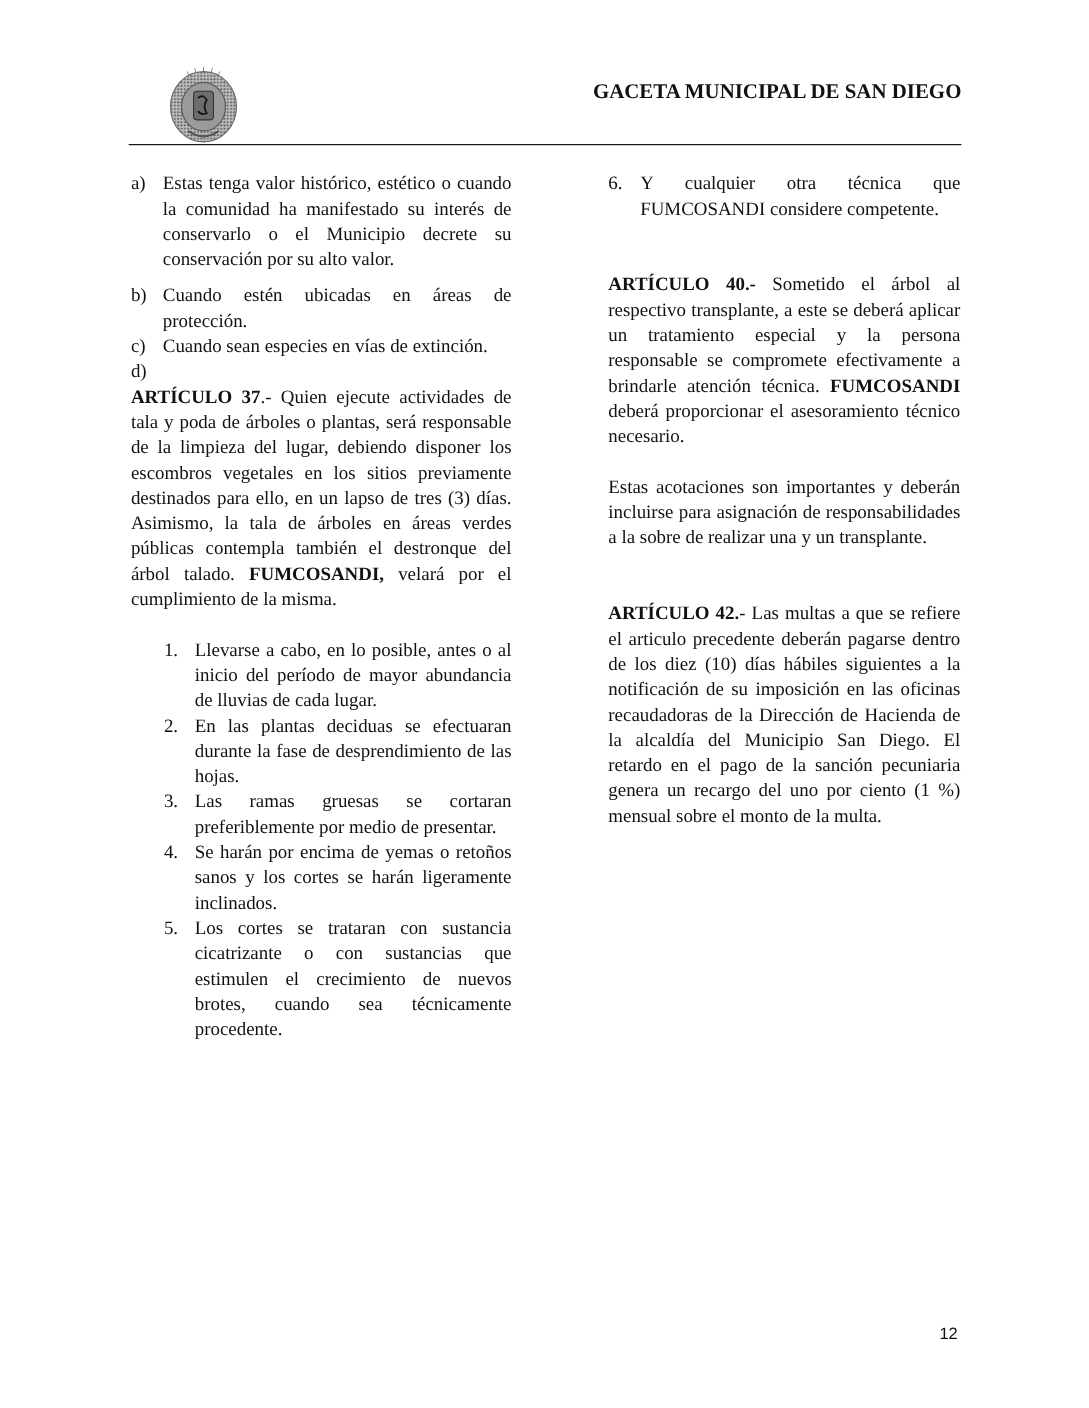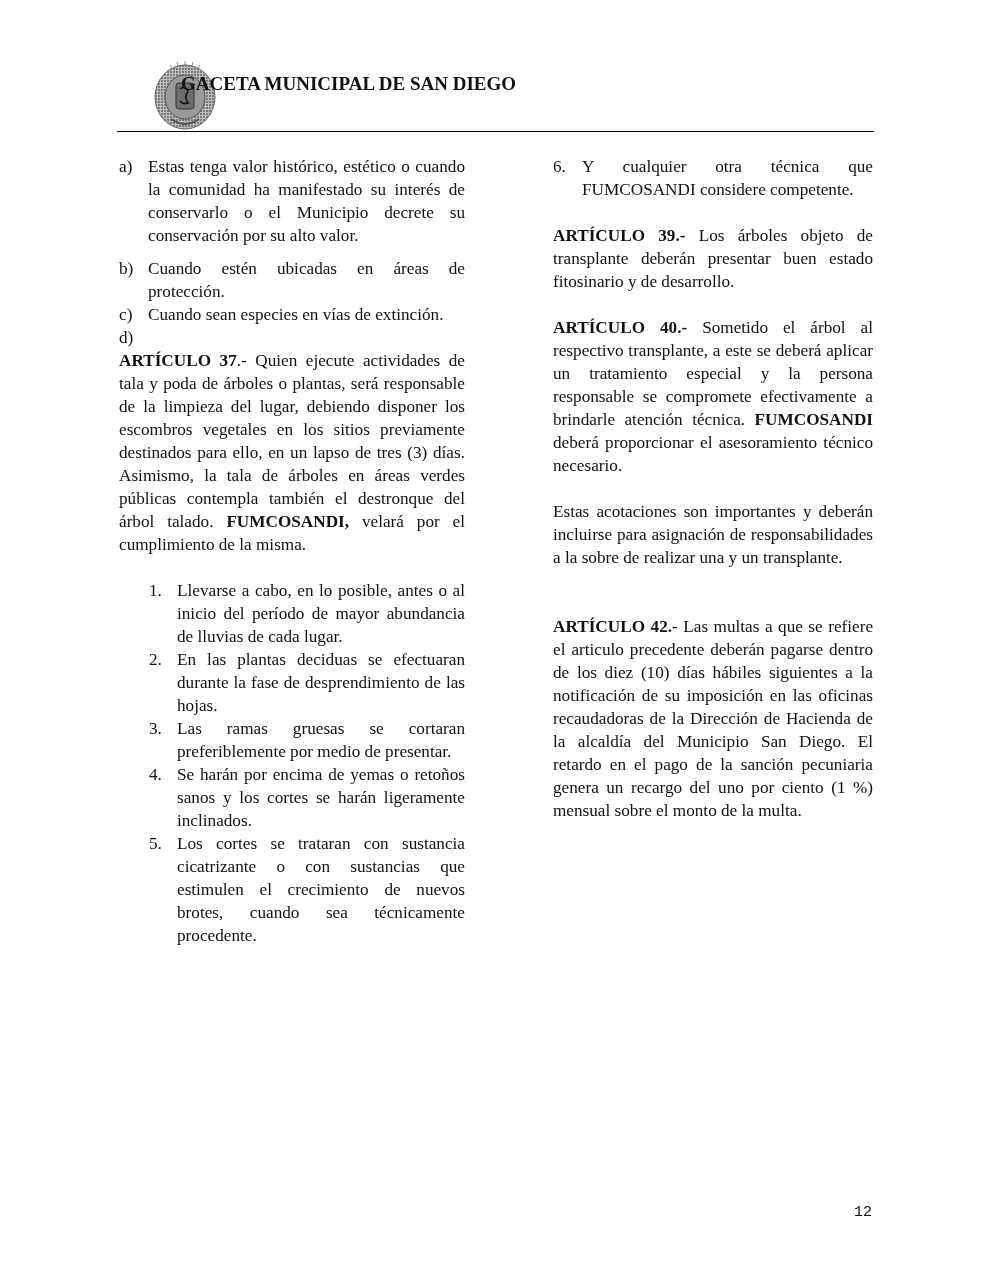--- a/index.html
+++ b/index.html
@@ -2,21 +2,21 @@
 <html><head>
   <meta charset="utf-8">
   <style>
     html, body { margin: 0; padding: 0; background: #ffffff; }
     body { width: 990px; height: 1280px; position: relative; overflow: hidden;
            font-family: "Liberation Serif", "DejaVu Serif", serif; color: #111; }
     .page { position: absolute; left: 0; top: 0; width: 990px; height: 1280px; }
 
     .header { position: absolute; left: 117px; top: 55px; width: 757px; height: 78px; }
     .logo { position: absolute; left: 32px; top: 4px; width: 72px; height: 72px; }
-    .title { position: absolute; left: 0; top: 18px; width: 757px; text-align: left;
+    .title { position: absolute; left: 0; top: 18px; width: 757px; text-align: right;
              padding-left: 64px; box-sizing: border-box;
              font-weight: bold; font-size: 19px; letter-spacing: 0px; }
     .rule { position: absolute; left: 117px; top: 131px; width: 757px; height: 0;
             border-top: 1.5px solid #000; }
 
     .col { position: absolute; top: 155px; font-size: 17.2px; line-height: 23px; text-align: justify; }
     .col-left { left: 119px; width: 346px; }
     .col-right { left: 553px; width: 320px; }
 
     p { margin: 0; }
@@ -28,21 +28,21 @@
     .alist li .mk { position: absolute; left: 0; top: 0; }
     .alist li + li { margin-top: 0; }
     .alist li.spaced { margin-top: 10px; }
 
     .nlist { margin: 0; padding: 0; list-style: none; }
     .nlist li { position: relative; padding-left: 58px; }
     .nlist li .mk { position: absolute; left: 30px; top: 0; }
     .nlist.r li { padding-left: 29px; }
     .nlist.r li .mk { left: 0; }
 
-    .pagenum { position: absolute; left: 854px; top: 1204px; font-family: Liberation Mono, monospace;
+    .pagenum { position: absolute; left: 854px; top: 1204px; font-family: Liberation Sans, sans-serif;
                font-size: 15px; color: #111; }
   </style>
 </head>
 <body>
 
 <div class="page">
 
   <div class="header">
     <div class="logo">
       <svg width="72" height="72" viewBox="0 0 72 72">
@@ -124,23 +124,20 @@
   <div class="col col-right">
     <ol class="nlist r">
       <li>
         <span class="mk">6.</span>
         <span>Y cualquier otra técnica que FUMCOSANDI considere competente.</span>
       </li>
     </ol>
 
     <div class="gap"></div>
 
-    <p>
-      <span class="b">ARTÍCULO 39.-</span><span>  Los árboles objeto de transplante deberán presentar buen estado fitosinario y de desarrollo.</span>
-    </p>
 
     <div class="gap"></div>
 
     <p>
       <span class="b">ARTÍCULO 40.-</span><span> Sometido el árbol al respectivo transplante, a este se deberá aplicar  un tratamiento especial y la persona responsable se compromete efectivamente a brindarle atención técnica. </span><span class="b">FUMCOSANDI</span><span> deberá proporcionar el asesoramiento técnico necesario.</span>
     </p>
 
     <div class="gap"></div>
 
     <p>Estas  acotaciones son importantes y deberán incluirse para asignación de responsabilidades a la sobre de realizar una y un transplante.</p>

